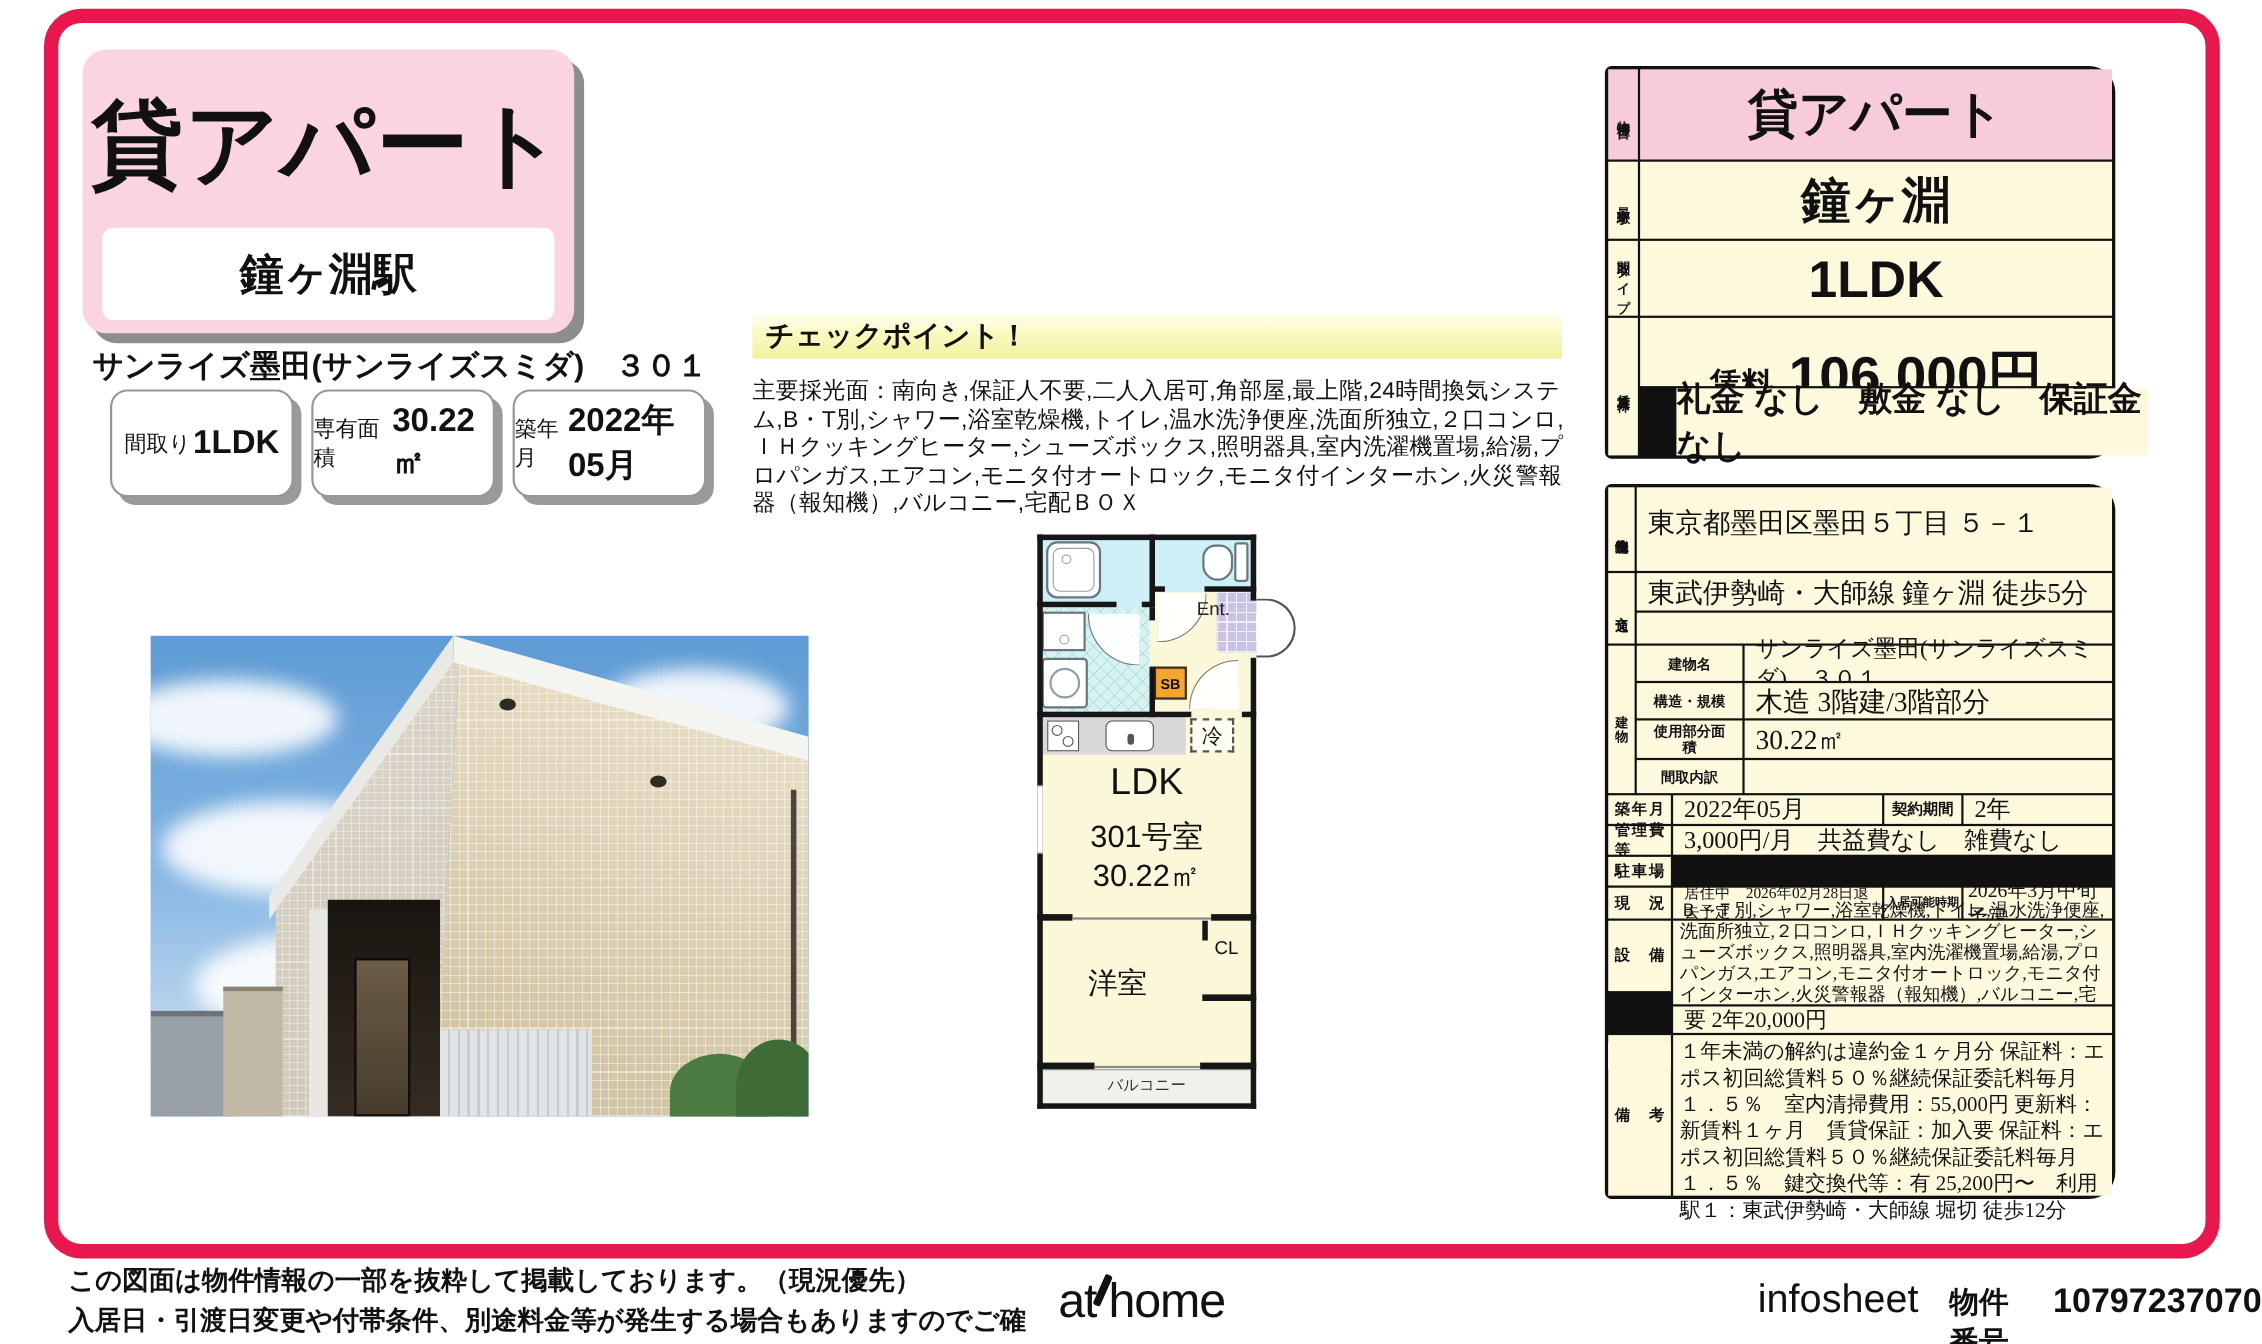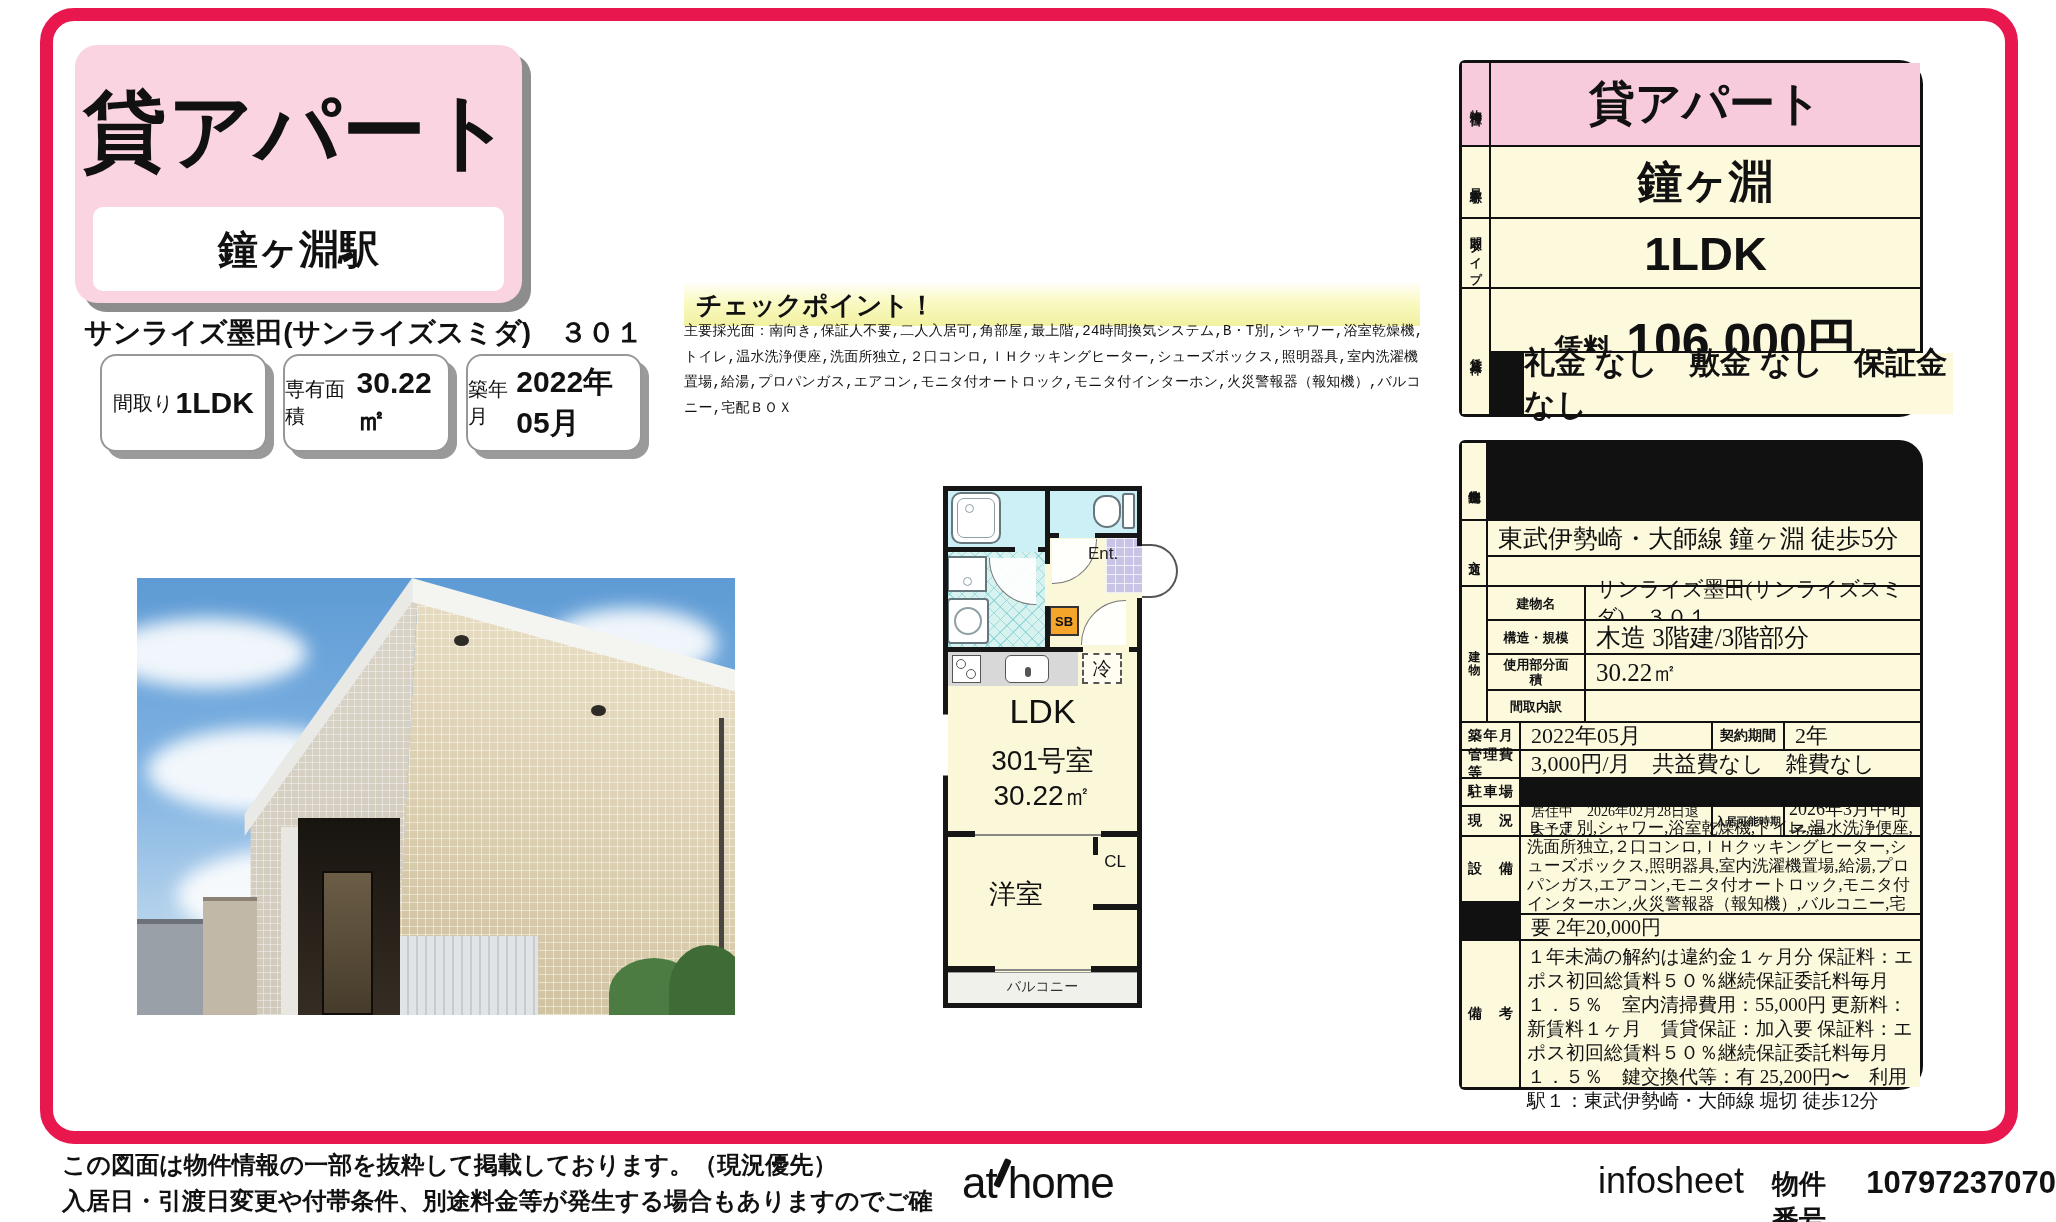--- a/index.html
+++ b/index.html
@@ -17,21 +17,21 @@
   .prop-name{left:84px;top:314px;width:600px;font-size:28px;font-weight:bold;}
   .spec-row{left:100px;top:354px;display:flex;gap:16px;}
   .spec-box{width:163px;height:94px;background:#fff;border:2px solid #979797;border-radius:16px;box-shadow:7px 7px 0 #9a9a9a;
             display:flex;align-items:center;justify-content:center;gap:2px;}
   .spec-box .lb{font-size:20px;}
   .spec-box .vl{font-size:30px;font-weight:bold;}
   
   .cp-band{left:684px;top:284px;width:736px;height:42px;line-height:42px;padding-left:12px;
            font-size:26px;font-weight:bold;
            background:linear-gradient(180deg,#fffef4 0%,#f9f9c2 45%,#f1f1a0 100%);}
-  .cp-body{left:684px;top:319px;width:740px;font-size:14px;line-height:25.5px;letter-spacing:0.2px;font-family:Liberation Mono, monospace;}
+  .cp-body{left:684px;top:343px;width:740px;font-size:21px;line-height:25.5px;letter-spacing:0.2px;}
   
   .photo{left:137px;top:578px;width:598px;height:437px;overflow:hidden;background:#7fb2e2;}
   .photo .sky{left:0;top:0;right:0;bottom:0;background:linear-gradient(180deg,#5e9bd4 0%,#7fb2e2 45%,#b8d4ec 80%,#dcebf5 100%);}
   .cloud{background:#fff;border-radius:50%;filter:blur(9px);opacity:.9;}
   .fac-r{left:0;top:0;width:100%;height:100%;
          background:linear-gradient(200deg,#ece3cc 0%,#d9cdae 55%,#c8ba97 100%);
          background-image:repeating-linear-gradient(0deg,rgba(255,255,255,.45) 0 1px,transparent 1px 8px),
                           repeating-linear-gradient(90deg,rgba(255,255,255,.45) 0 1px,transparent 1px 8px),
                           linear-gradient(200deg,#ece3cc 0%,#d9cdae 55%,#c8ba97 100%);
          clip-path:polygon(47% 3%,100% 25%,100% 100%,43% 100%);}
@@ -209,20 +209,21 @@
   <div class="cell" style="left:32px;top:229px;width:429px;height:62px;justify-content:center;gap:14px;align-items:baseline;padding-top:20px;">
     <span style="font-size:29px;font-weight:bold;">賃料</span>
     <span style="font-size:50px;font-weight:bold;">106,000円</span>
   </div>
   <div class="cell bigv" style="left:32px;top:293px;width:429px;height:61px;font-size:31px;margin-left:33px;">礼金 なし　敷金 なし　保証金 なし</div>
 </div>
 
 <div class="abs tbl" style="left:1459px;top:440px;width:464px;height:650px;">
 
   <div class="cell vlab" style="left:3px;top:3px;width:24px;height:76px;letter-spacing:0;">物件所在地</div>
+  <div class="cell val" style="left:29px;top:3px;width:432px;height:76px;font-size:25px;align-items:flex-start;padding-top:16px;">東京都墨田区墨田５丁目 ５－１</div>
 
   <div class="cell vlab" style="left:3px;top:81px;width:24px;height:64px;">交通</div>
   <div class="cell val" style="left:29px;top:81px;width:432px;height:34px;font-size:25px;">東武伊勢崎・大師線 鐘ヶ淵 徒歩5分</div>
   <div class="cell" style="left:29px;top:117px;width:432px;height:28px;"></div>
 
   <div class="cell vlab" style="left:3px;top:147px;width:24px;height:134px;letter-spacing:14px;">建物</div>
   <div class="cell slab" style="left:29px;top:147px;width:96px;height:32px;">建物名</div>
   <div class="cell val" style="left:127px;top:147px;width:334px;height:32px;font-size:21px;">サンライズ墨田(サンライズスミダ)　３０１</div>
   <div class="cell slab" style="left:29px;top:181px;width:96px;height:32px;">構造・規模</div>
   <div class="cell val" style="left:127px;top:181px;width:334px;height:32px;font-size:25px;">木造 3階建/3階部分</div>

